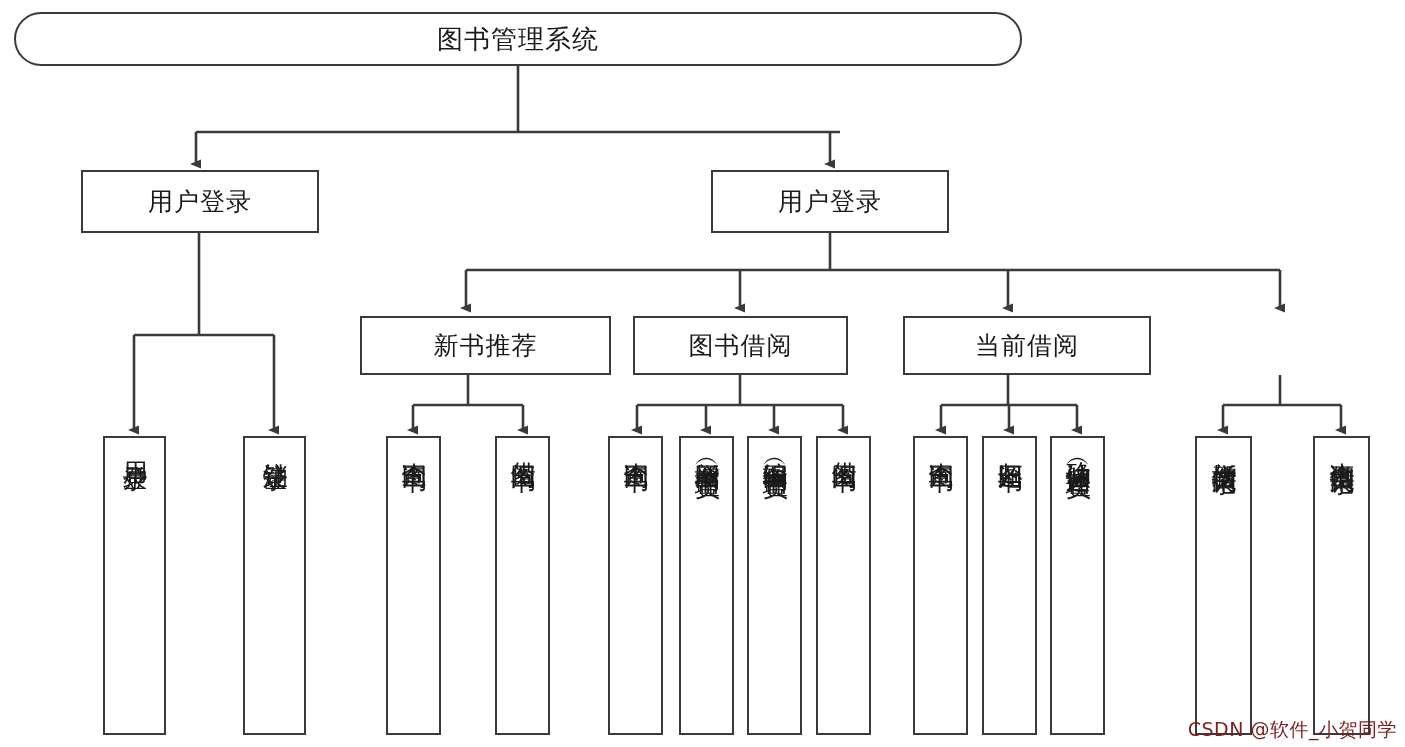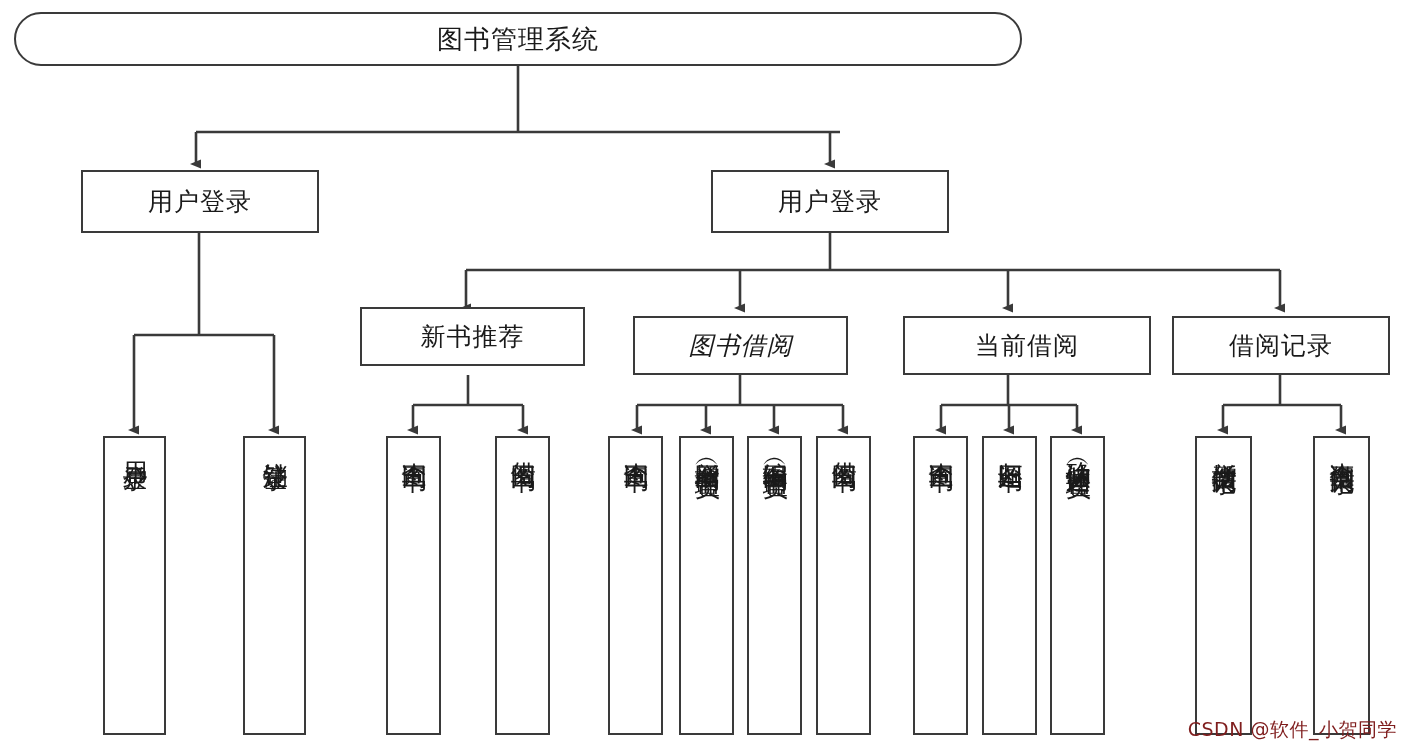--- a/index.html
+++ b/index.html
@@ -130,31 +130,28 @@
     <span>图书管理系统</span>
   </div>
 
   <div class="node horiz" style="left:81px; top:170px; width:238px; height:63px;">
     <span>用户登录</span>
   </div>
   <div class="node horiz" style="left:711px; top:170px; width:238px; height:63px;">
     <span>用户登录</span>
   </div>
 
-  <div class="node horiz" style="left:360px; top:307px; width:225px; height:59px;text-align:right;">
+  <div class="node horiz" style="left:360px; top:316px; width:251px; height:59px;text-align:right;">
     <span>新书推荐</span>
   </div>
-  <div class="node horiz" style="left:633px; top:316px; width:215px; height:59px;font-style:italic;">
+  <div class="node horiz" style="left:633px; top:316px; width:215px; height:59px;">
     <span>图书借阅</span>
   </div>
   <div class="node horiz" style="left:903px; top:316px; width:248px; height:59px;">
     <span>当前借阅</span>
-  </div>
-  <div class="node horiz" style="left:1172px; top:316px; width:218px; height:59px;">
-    <span>借阅记录</span>
   </div>
 
   <div class="node vert" style="left:103px; top:436px; width:63px; height:299px;">
     <span class="vlabel">用户登录</span>
   </div>
   <div class="node vert" style="left:243px; top:436px; width:63px; height:299px;">
     <span class="vlabel">注销登录</span>
   </div>
 
   <div class="node vert" style="left:386px; top:436px; width:55px; height:299px;">

